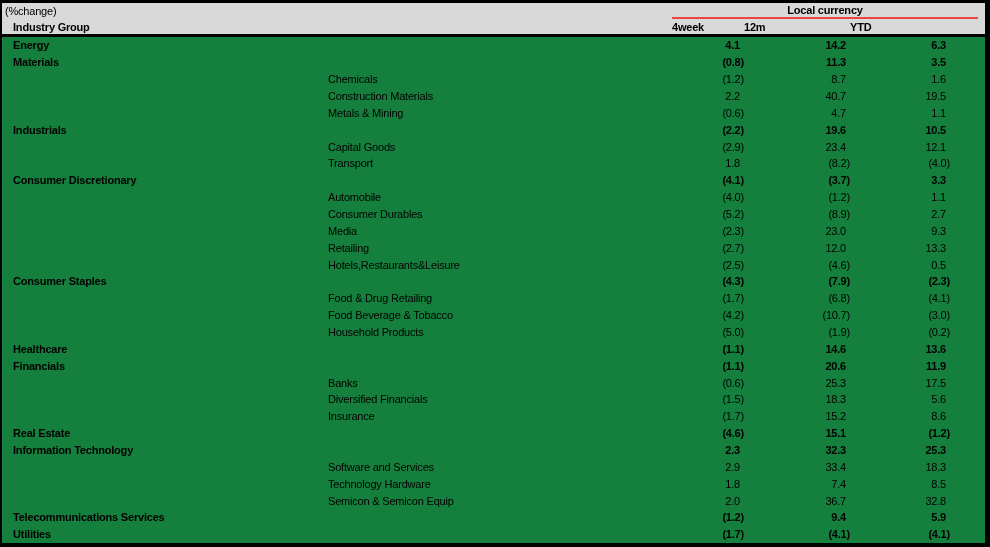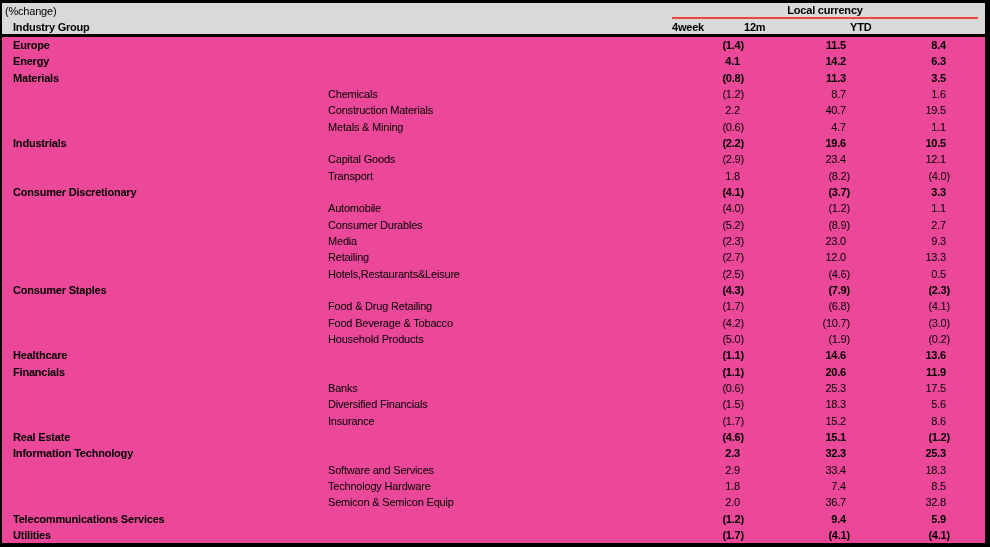--- a/index.html
+++ b/index.html
@@ -1,19 +1,19 @@
 <!DOCTYPE html>
 <html><head>
 <meta charset="utf-8">
 <style>
   * { margin:0; padding:0; box-sizing:border-box; }
   body { background:#ffffff; font-family:"Liberation Sans", sans-serif; }
   .sheet {
     position:relative; width:990px; height:547px; overflow:hidden;
-    background:#ec4899; color:#000;
+    background:#15803d; color:#000;
     border-style:solid; border-color:#000;
     border-top-width:3px; border-left-width:2px; border-right-width:5px; border-bottom-width:4px;
     font-size:11px; letter-spacing:-0.2px;
   }
   
   .hdr { background:#d9d9d9; }
   .hdr-row-a { position:relative; height:16px; }
   .pct-label { position:absolute; left:3px; top:0; line-height:16px; }
   .currency-band {
     position:absolute; left:670px; top:0; width:306px; height:16px;
@@ -59,30 +59,20 @@
         <div class="num-h">YTD</div>
         <div></div>
       </div>
     </div>
   </div>
   <div class="hdr-sep"></div>
 
   <div class="tbody">
       <div class="row group">
       <div class="grid">
-        <div class="name-cell">Europe</div>
-        <div class="sub-cell"></div>
-        <div class="num">(1.4)</div>
-        <div class="num pad-paren">11.5</div>
-        <div class="num pad-paren">8.4</div>
-        <div></div>
-      </div>
-    </div>
-      <div class="row group">
-      <div class="grid">
         <div class="name-cell">Energy</div>
         <div class="sub-cell"></div>
         <div class="num pad-paren">4.1</div>
         <div class="num pad-paren">14.2</div>
         <div class="num pad-paren">6.3</div>
         <div></div>
       </div>
     </div>
       <div class="row group">
       <div class="grid">

